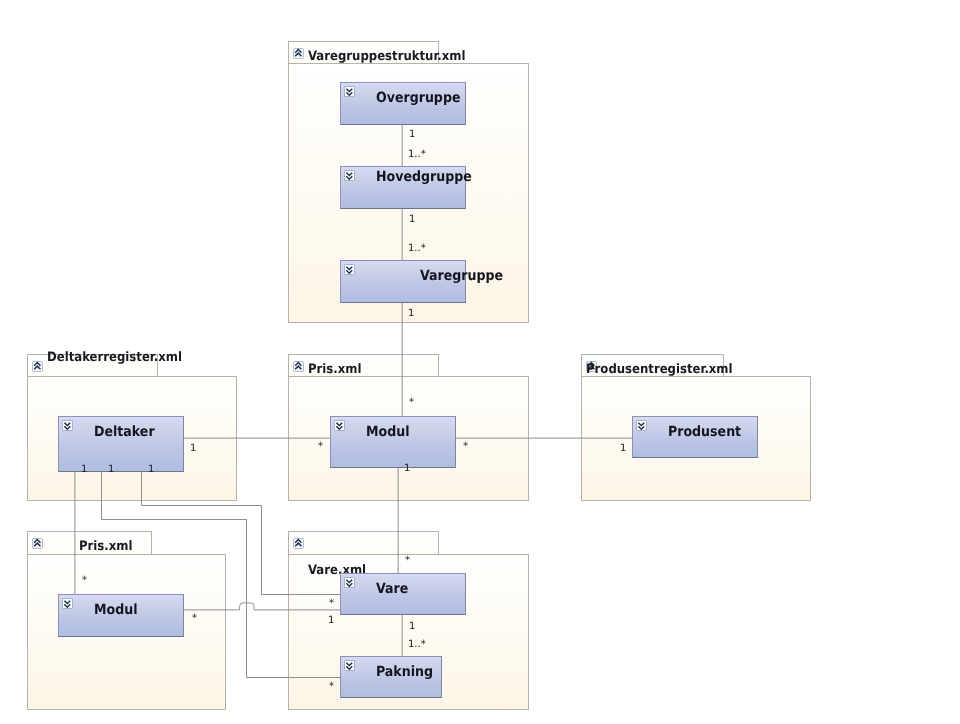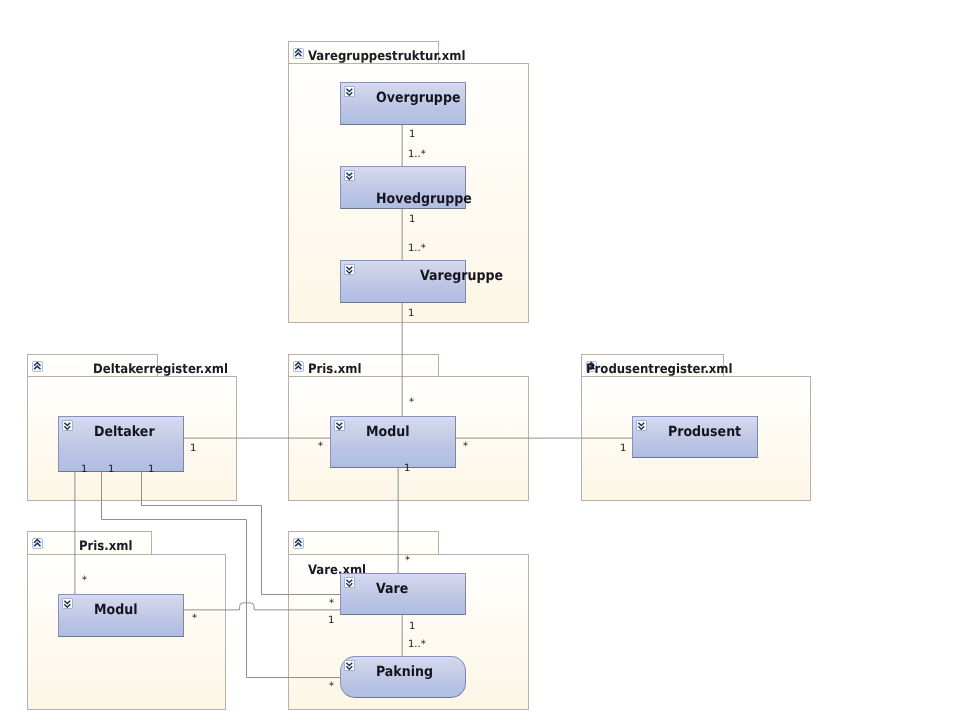--- a/index.html
+++ b/index.html
@@ -69,21 +69,21 @@
       <div class="pkg">
         <div class="pkg-tab" style="left:27px;top:354px;width:131px;height:23px;"></div>
         <div class="pkg-body" style="left:27px;top:376px;width:210px;height:125px;"></div>
         <div class="pkg-icon" style="left:32px;top:361px;">
           <svg viewBox="0 0 11 11" width="11" height="11" shape-rendering="geometricPrecision">
             <rect x="0.45" y="0.45" width="10.1" height="10.1" rx="1.4" ry="1.4" fill="#f2f7ff" stroke="#a3b5ca" stroke-width="0.9"></rect>
             <path d="M2.15 4.7 L5.3 1.5 L8.45 4.7" fill="none" stroke="#22304c" stroke-width="1.5" stroke-linecap="butt" stroke-linejoin="miter"></path>
             <path d="M2.15 8.3 L5.3 5.1 L8.45 8.3" fill="none" stroke="#22304c" stroke-width="1.5" stroke-linecap="butt" stroke-linejoin="miter"></path>
           </svg>
         </div>
-        <div class="pkg-label" style="left:47px;top:362px;margin-left:46px;">Deltakerregister.xml</div>
+        <div class="pkg-label" style="left:47px;top:350px;">Deltakerregister.xml</div>
       </div>
       <div class="pkg">
         <div class="pkg-tab" style="left:288px;top:354px;width:151px;height:23px;"></div>
         <div class="pkg-body" style="left:288px;top:376px;width:241px;height:125px;"></div>
         <div class="pkg-icon" style="left:293px;top:361px;">
           <svg viewBox="0 0 11 11" width="11" height="11" shape-rendering="geometricPrecision">
             <rect x="0.45" y="0.45" width="10.1" height="10.1" rx="1.4" ry="1.4" fill="#f2f7ff" stroke="#a3b5ca" stroke-width="0.9"></rect>
             <path d="M2.15 4.7 L5.3 1.5 L8.45 4.7" fill="none" stroke="#22304c" stroke-width="1.5" stroke-linecap="butt" stroke-linejoin="miter"></path>
             <path d="M2.15 8.3 L5.3 5.1 L8.45 8.3" fill="none" stroke="#22304c" stroke-width="1.5" stroke-linecap="butt" stroke-linejoin="miter"></path>
           </svg>
@@ -147,21 +147,21 @@
             <svg viewBox="0 0 11 11" width="11" height="11" shape-rendering="geometricPrecision">
               <rect x="0.45" y="0.45" width="10.1" height="10.1" rx="0.7" ry="0.7" fill="#fafdff" stroke="#99a6c5" stroke-width="0.9"></rect>
               <path d="M2.35 2.7 L5.3 5.6 L8.25 2.7" fill="none" stroke="#223048" stroke-width="1.45" stroke-linecap="butt" stroke-linejoin="miter"></path>
               <path d="M2.35 6.3 L5.3 9.2 L8.25 6.3" fill="none" stroke="#223048" stroke-width="1.45" stroke-linecap="butt" stroke-linejoin="miter"></path>
             </svg>
           </div>
         </div>
       </div>
       <div>
         <div class="cls" style="left:340px;top:166px;width:126px;height:43px;">
-          <div class="cls-label" style="top:24px;">Hovedgruppe</div>
+          <div class="cls-label" style="top:2px;">Hovedgruppe</div>
           <div class="cls-icon" style="left:3px;top:3px;">
             <svg viewBox="0 0 11 11" width="11" height="11" shape-rendering="geometricPrecision">
               <rect x="0.45" y="0.45" width="10.1" height="10.1" rx="0.7" ry="0.7" fill="#fafdff" stroke="#99a6c5" stroke-width="0.9"></rect>
               <path d="M2.35 2.7 L5.3 5.6 L8.25 2.7" fill="none" stroke="#223048" stroke-width="1.45" stroke-linecap="butt" stroke-linejoin="miter"></path>
               <path d="M2.35 6.3 L5.3 9.2 L8.25 6.3" fill="none" stroke="#223048" stroke-width="1.45" stroke-linecap="butt" stroke-linejoin="miter"></path>
             </svg>
           </div>
         </div>
       </div>
       <div>
@@ -230,21 +230,21 @@
           <div class="cls-icon" style="left:3px;top:3px;">
             <svg viewBox="0 0 11 11" width="11" height="11" shape-rendering="geometricPrecision">
               <rect x="0.45" y="0.45" width="10.1" height="10.1" rx="0.7" ry="0.7" fill="#fafdff" stroke="#99a6c5" stroke-width="0.9"></rect>
               <path d="M2.35 2.7 L5.3 5.6 L8.25 2.7" fill="none" stroke="#223048" stroke-width="1.45" stroke-linecap="butt" stroke-linejoin="miter"></path>
               <path d="M2.35 6.3 L5.3 9.2 L8.25 6.3" fill="none" stroke="#223048" stroke-width="1.45" stroke-linecap="butt" stroke-linejoin="miter"></path>
             </svg>
           </div>
         </div>
       </div>
       <div>
-        <div class="cls" style="left:340px;top:656px;width:126px;height:42px;border-radius:15px;">
+        <div class="cls" style="left:340px;top:656px;width:102px;height:42px;">
           <div class="cls-label" style="top:7px;">Pakning</div>
           <div class="cls-icon" style="left:3px;top:3px;">
             <svg viewBox="0 0 11 11" width="11" height="11" shape-rendering="geometricPrecision">
               <rect x="0.45" y="0.45" width="10.1" height="10.1" rx="0.7" ry="0.7" fill="#fafdff" stroke="#99a6c5" stroke-width="0.9"></rect>
               <path d="M2.35 2.7 L5.3 5.6 L8.25 2.7" fill="none" stroke="#223048" stroke-width="1.45" stroke-linecap="butt" stroke-linejoin="miter"></path>
               <path d="M2.35 6.3 L5.3 9.2 L8.25 6.3" fill="none" stroke="#223048" stroke-width="1.45" stroke-linecap="butt" stroke-linejoin="miter"></path>
             </svg>
           </div>
         </div>
       </div>

